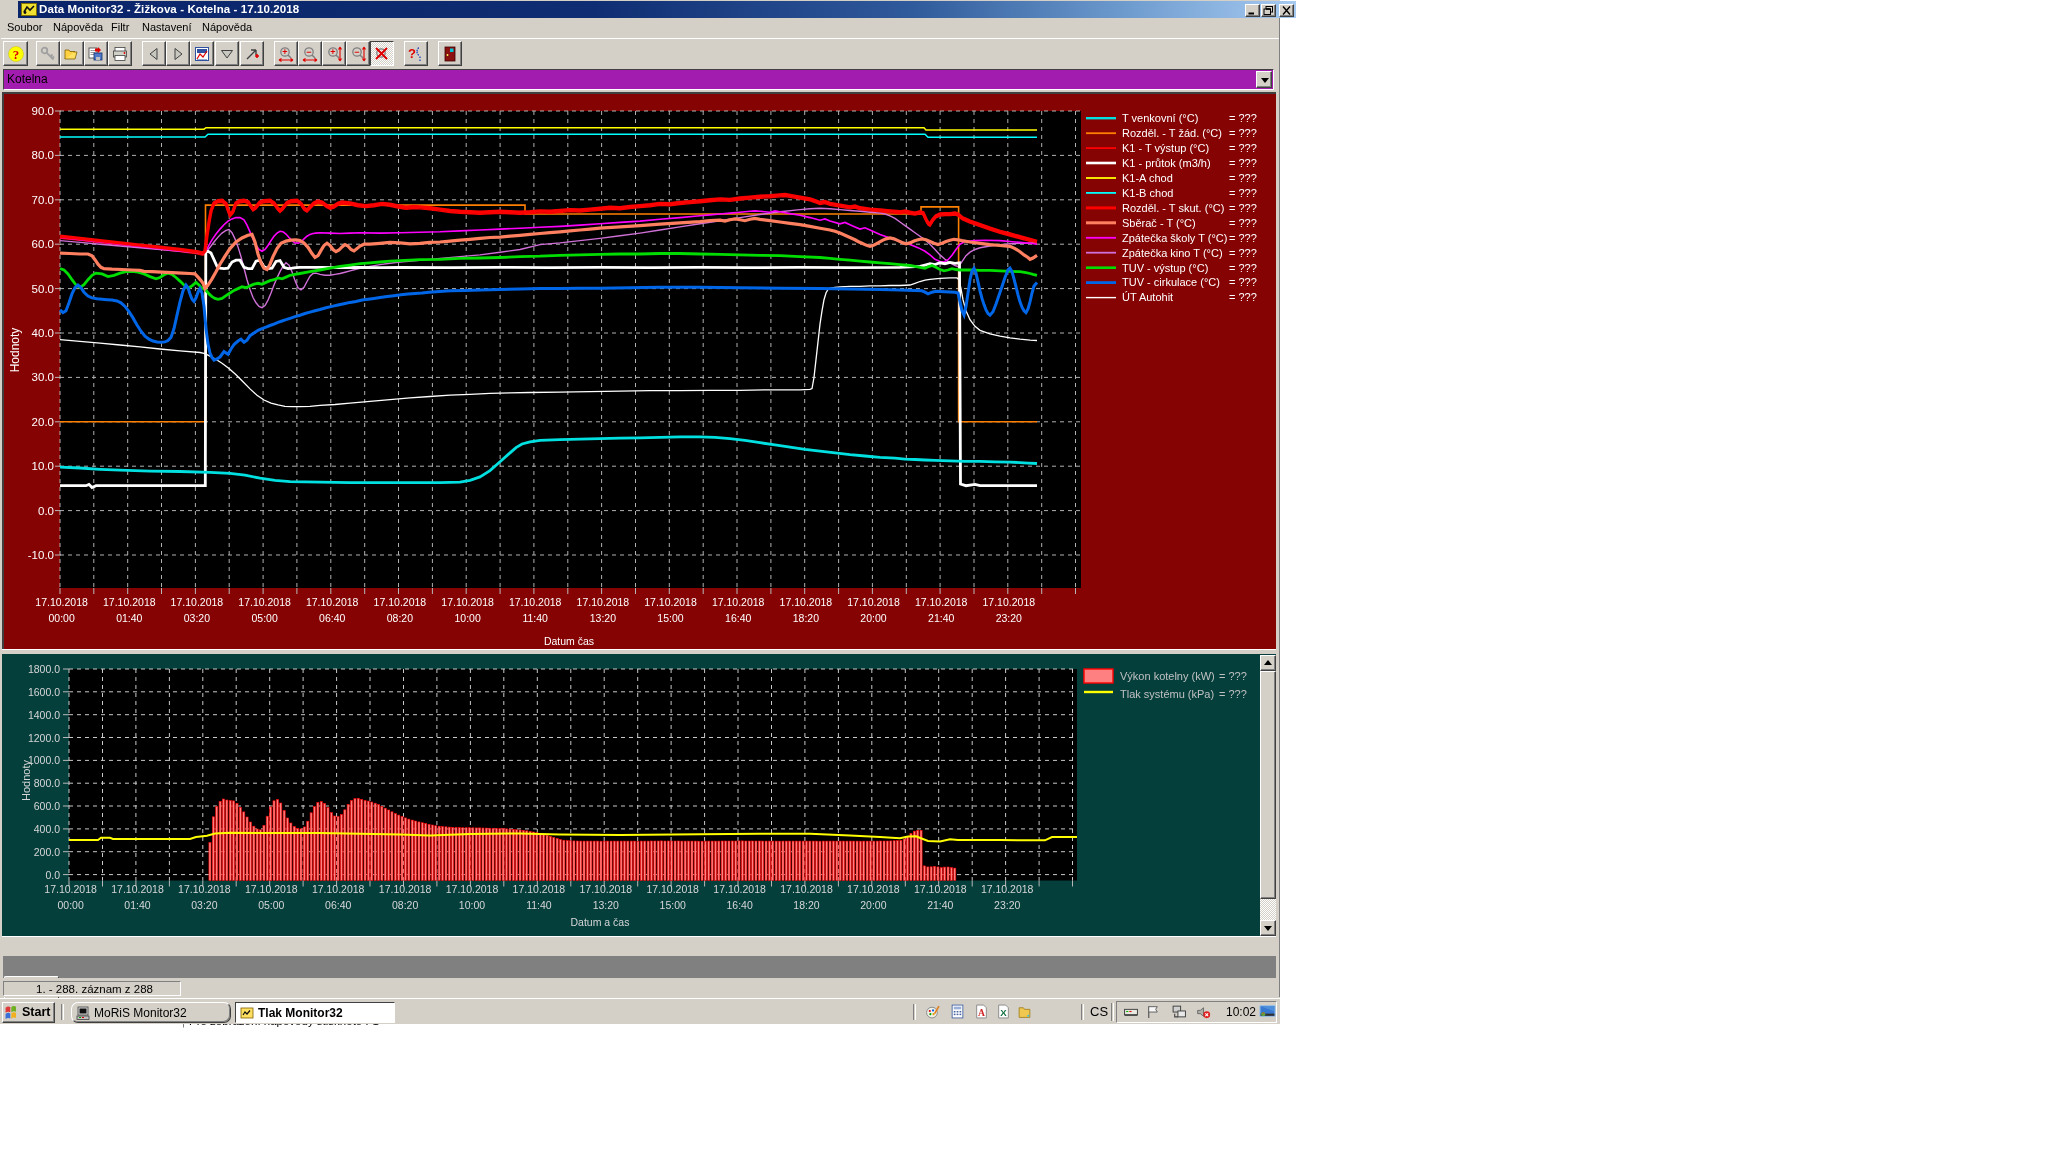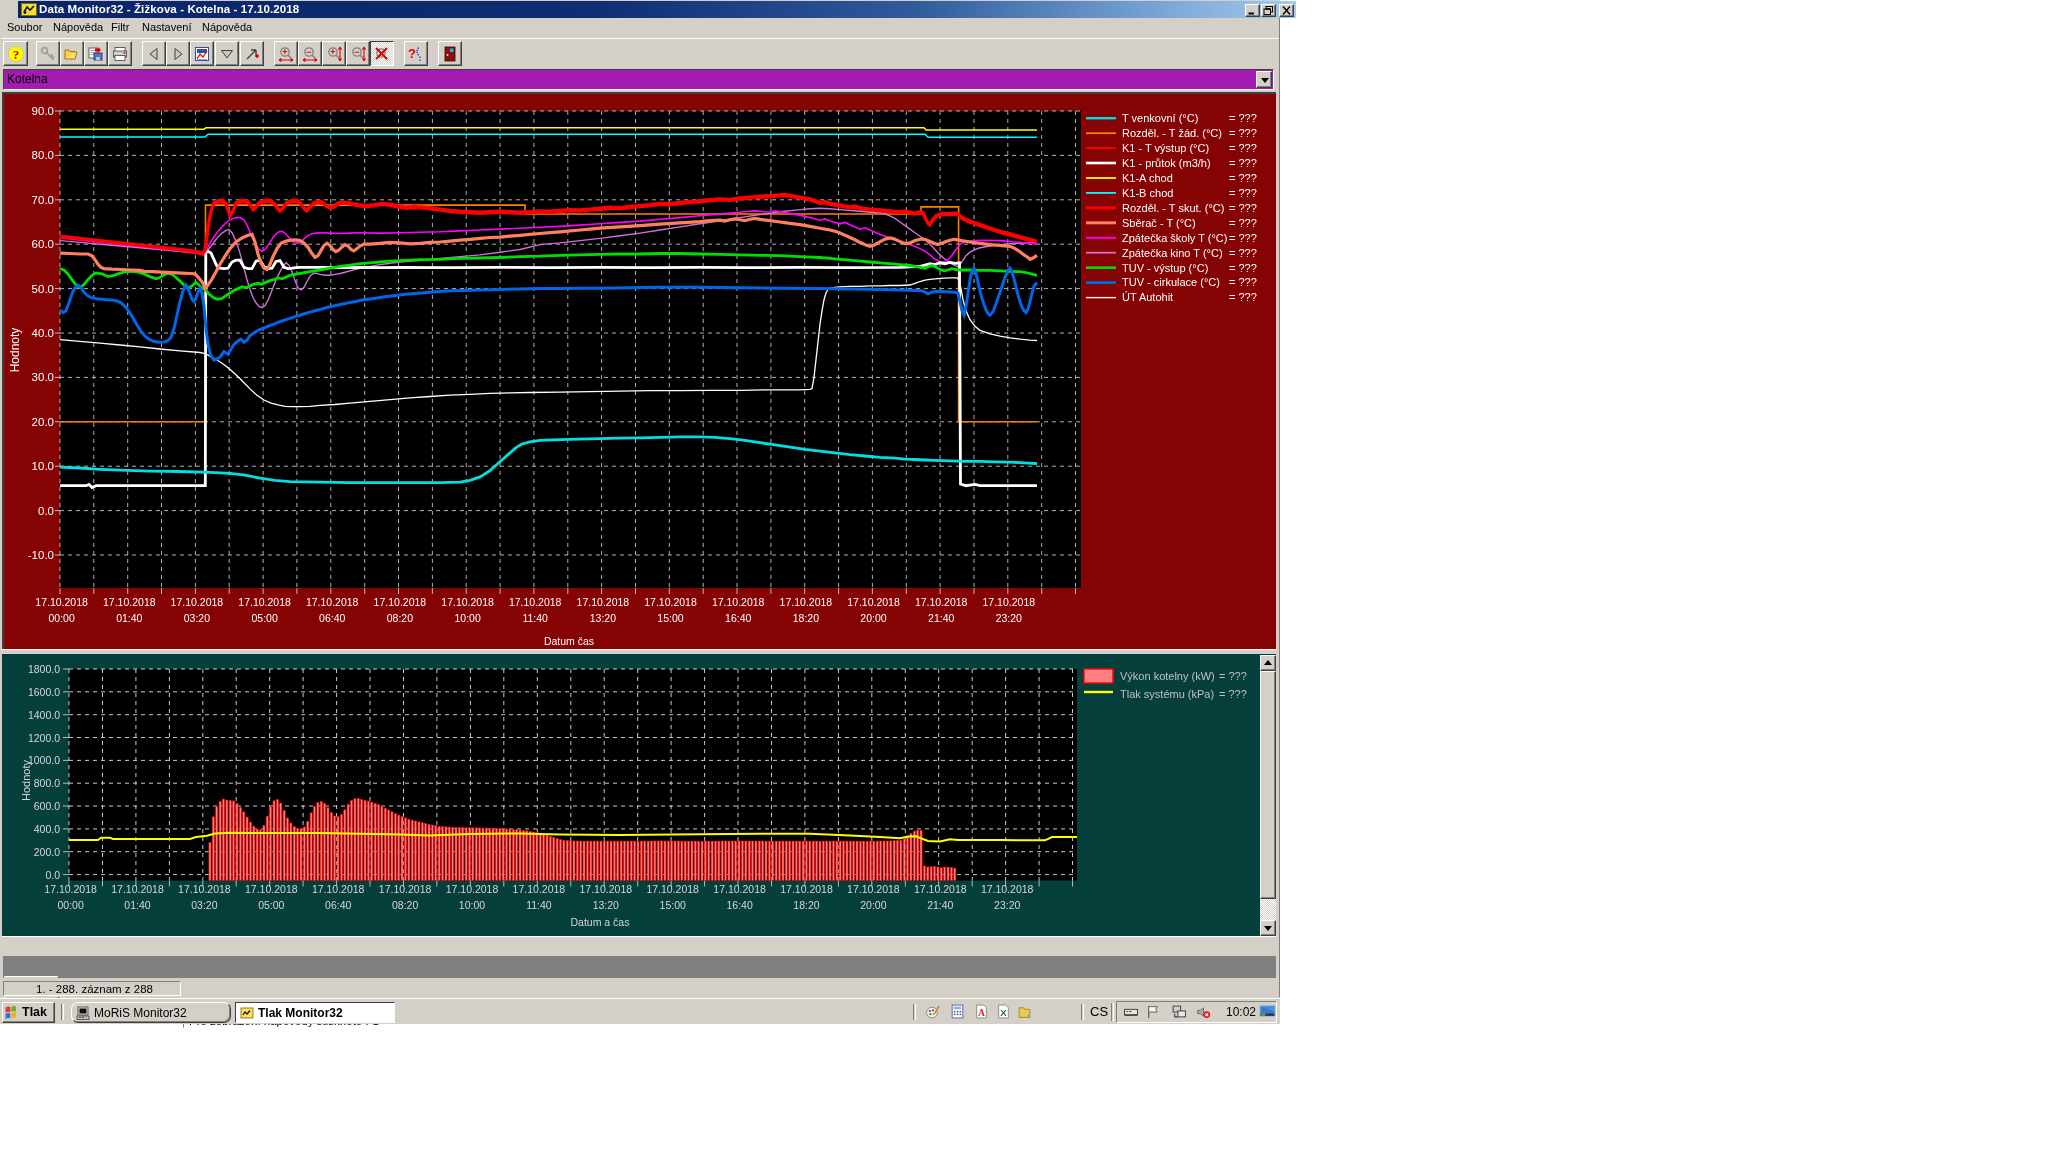--- a/index.html
+++ b/index.html
@@ -792,21 +792,21 @@
 <div id="taskbar">
 <div class="taskbtn" style="left:2px;width:53px;font-weight:bold;overflow:hidden">
 <svg class="abs" style="left:1px;top:1px" width="17" height="17" viewBox="0 0 14 14" xmlns="http://www.w3.org/2000/svg">
         <g transform="skewY(-6)">
           <path d="M1.3 3.2 C2.5 2.2 4 2.2 5.2 3.1 L5.2 7.4 C4 6.5 2.5 6.5 1.3 7.4 Z" fill="#e03838"></path>
           <path d="M6 3.1 C7.2 2.2 8.8 2.3 9.9 3.3 L9.9 7.5 C8.8 6.6 7.2 6.5 6 7.4 Z" fill="#70b020"></path>
           <path d="M1.3 8.3 C2.5 7.4 4 7.4 5.2 8.3 L5.2 12.5 C4 11.6 2.5 11.6 1.3 12.5 Z" fill="#3870d8"></path>
           <path d="M6 8.3 C7.2 7.4 8.8 7.4 9.9 8.4 L9.9 12.6 C8.8 11.7 7.2 11.6 6 12.5 Z" fill="#f0b020"></path>
         </g>
       </svg>
-<span style="position:absolute;left:19px;top:2px;font-size:12.5px">Tlak</span>
+<span style="position:absolute;left:19px;top:2px;font-size:12.5px">Start</span>
     </div>
 <div class="tsep" style="left:61px"></div>
 <div class="taskbtn" style="left:71px;width:160px;border-radius:7px;">
 <svg class="abs" style="left:4px;top:3px" width="14" height="14" viewBox="0 0 14 14" xmlns="http://www.w3.org/2000/svg">
         <rect x="2" y="1" width="10" height="8" fill="#d8d8d8" stroke="#404040" stroke-width="0.8"></rect>
         <rect x="3.5" y="2.5" width="7" height="5" fill="#101010"></rect>
         <rect x="1" y="10" width="12" height="3.5" fill="#c0c0c0" stroke="#404040" stroke-width="0.8"></rect>
         <rect x="3" y="11" width="2" height="1" fill="#00a000"></rect>
         <rect x="6" y="11" width="2" height="1" fill="#e00000"></rect>
       </svg>

